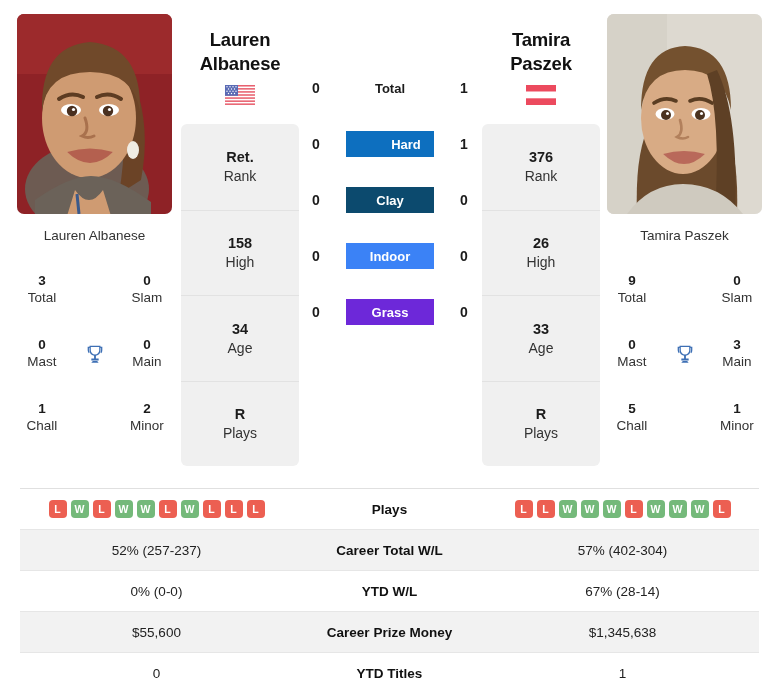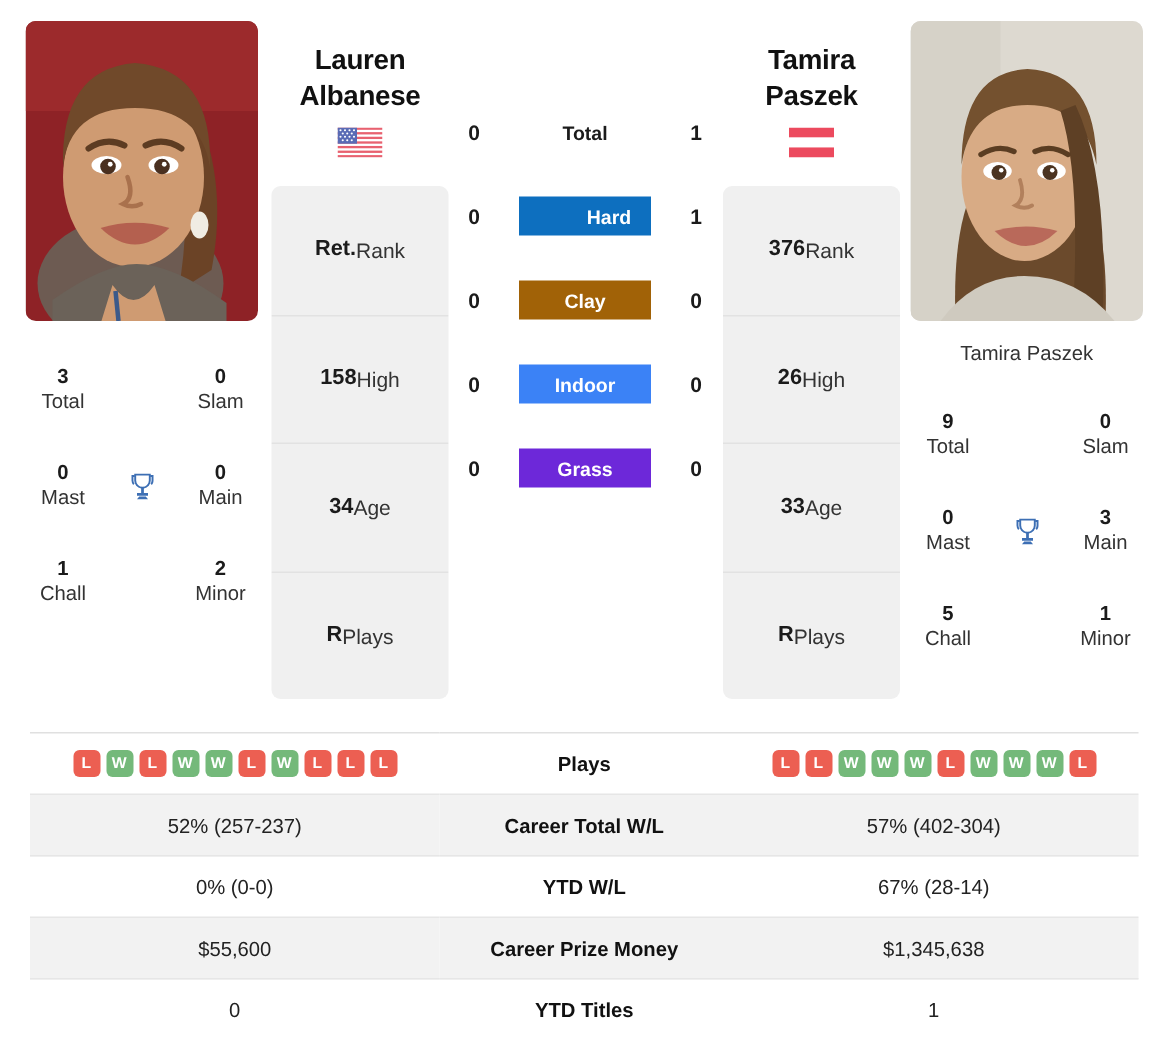--- a/index.html
+++ b/index.html
@@ -78,21 +78,21 @@
     top: 124px;
     width: 118px;
     background: #f0f0f0;
     border-radius: 6px;
     overflow: hidden;
   }
   .info-card.left  { left: 181px; }
   .info-card.right { left: 482px; }
   .info-cell {
     height: 85.5px;
-    display: flex; flex-direction: row;
+    display: flex; flex-direction: column;
     align-items: center; justify-content: center;
     line-height: 1.3;
   }
   .info-cell + .info-cell { border-top: 1px solid #e2e2e2; }
   .info-val { font-size: 14.5px; font-weight: bold; color: #1b1b1b; }
   .info-lbl { font-size: 14px; color: #333; }
 
   
   .h2h { position: absolute; left: 305px; top: 60px; width: 170px; }
   .h2h-row {
@@ -171,20 +171,21 @@
           <path d="M80 83 q12 -6 24 2" stroke="#5d3c22" stroke-width="4" fill="none" stroke-linecap="round"></path>
           <path d="M68 104 q5 14 -3 18 q6 3 12 0" stroke="#a9714d" stroke-width="3" fill="none" stroke-linecap="round"></path>
           <path d="M50 138 q23 16 46 0 q-23 9 -46 0 z" fill="#ffffff"></path>
           <path d="M50 138 q23 -7 46 0 q-23 22 -46 0 z" fill="#b4604f"></path>
           <ellipse cx="116" cy="136" rx="6" ry="9" fill="#f0ece3"></ellipse>
           <path d="M18 186 q34 -24 56 -24 q24 0 60 26 l0 14 l-116 0 z" fill="#6b6259"></path>
           <path d="M58 176 q14 20 28 0 l8 26 l-44 0 z" fill="#cf9b72"></path>
           <path d="M60 180 l2 20" stroke="#3c5a8a" stroke-width="3" fill="none"></path>
         </svg>
       </div>
+      <div class="photo-name">Lauren Albanese</div>
 
       <div class="mini-stats">
         <div class="mini-row">
           <div class="mini-cell">
             <div class="mini-val">3</div>
             <div class="mini-lbl">Total</div>
           </div>
           <div class="trophy"></div>
           <div class="mini-cell">
             <div class="mini-val">0</div>
@@ -389,21 +390,21 @@
         <div class="h2h-score">0</div>
         <div class="h2h-mid">
           <div class="surface-pill" style="background: rgb(13, 111, 191); padding-left: 32px;">Hard</div>
         </div>
         <div class="h2h-score">1</div>
       </div>
 
       <div class="h2h-row">
         <div class="h2h-score">0</div>
         <div class="h2h-mid">
-          <div class="surface-pill" style="background: #a16207;">Clay</div>
+          <div class="surface-pill" style="background: #0c4a6e;">Clay</div>
         </div>
         <div class="h2h-score">0</div>
       </div>
 
       <div class="h2h-row">
         <div class="h2h-score">0</div>
         <div class="h2h-mid">
           <div class="surface-pill" style="background: #3b82f6;">Indoor</div>
         </div>
         <div class="h2h-score">0</div>

